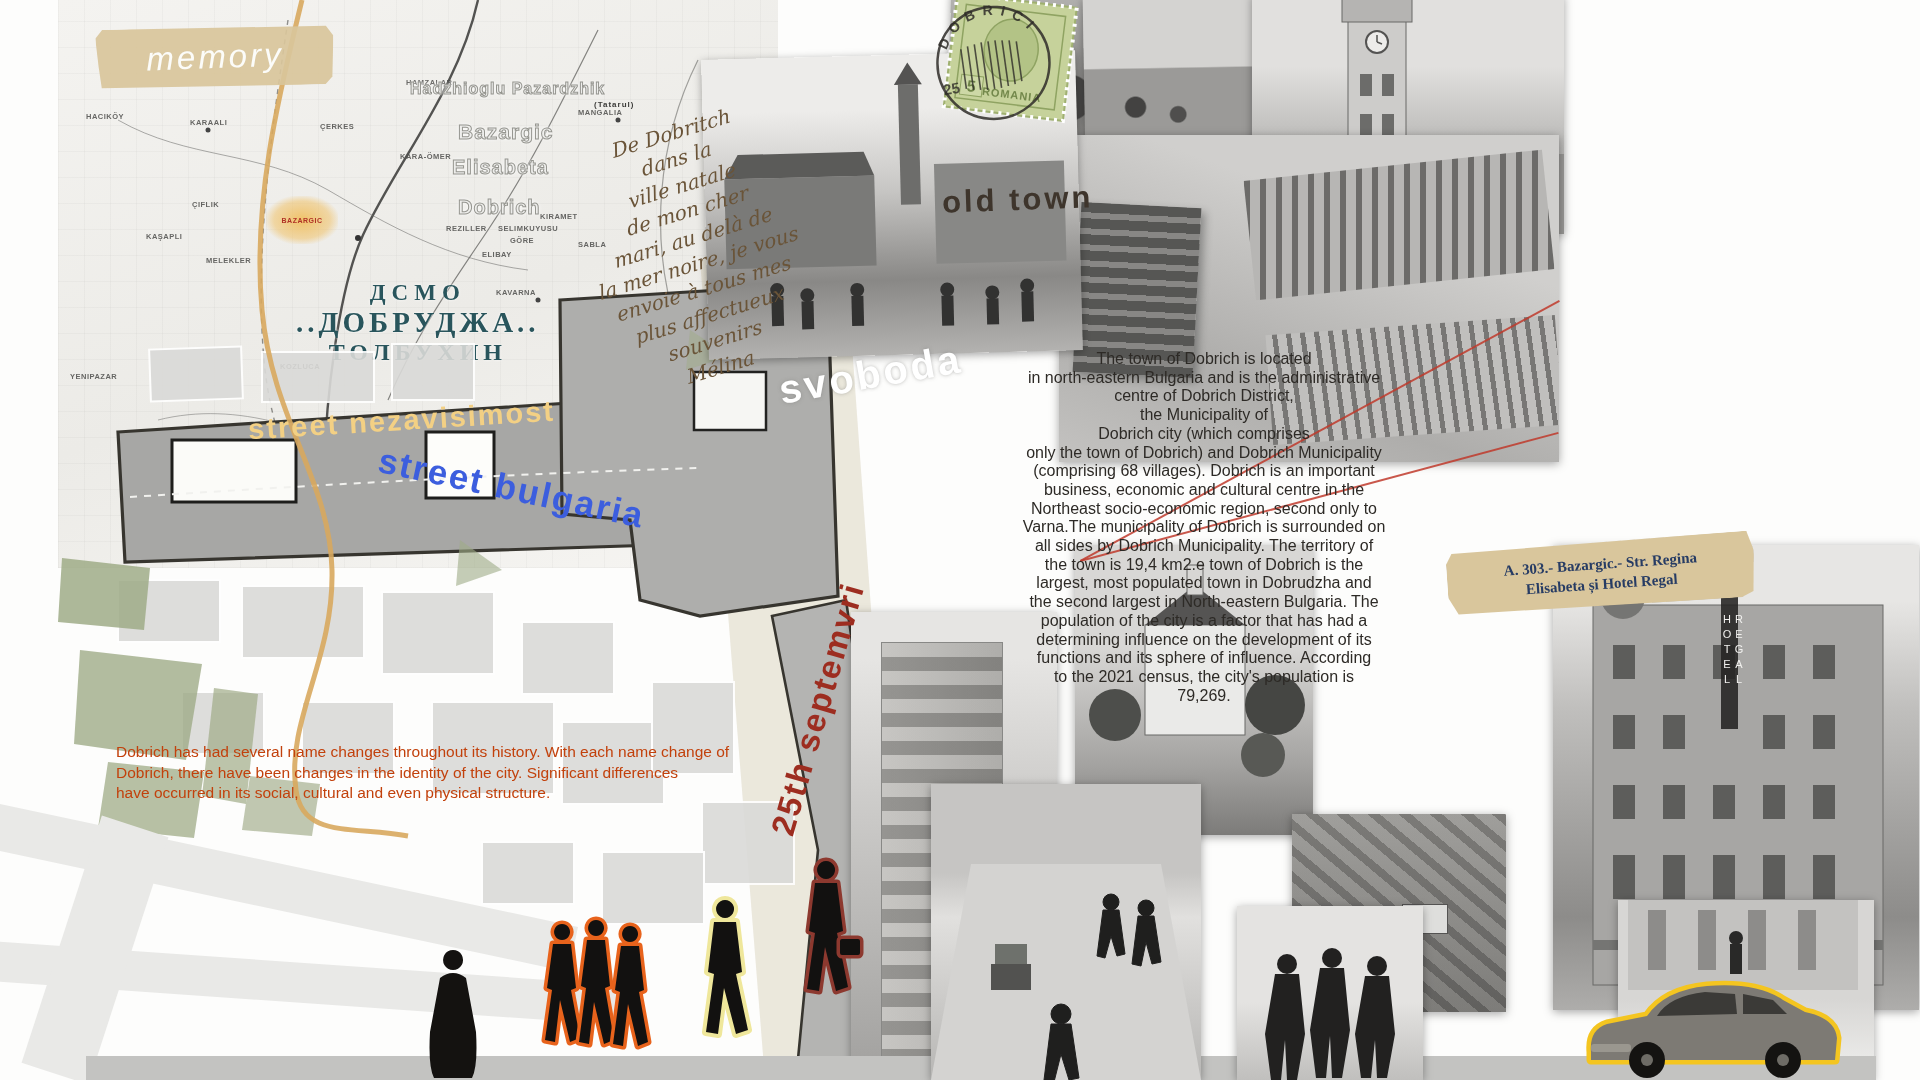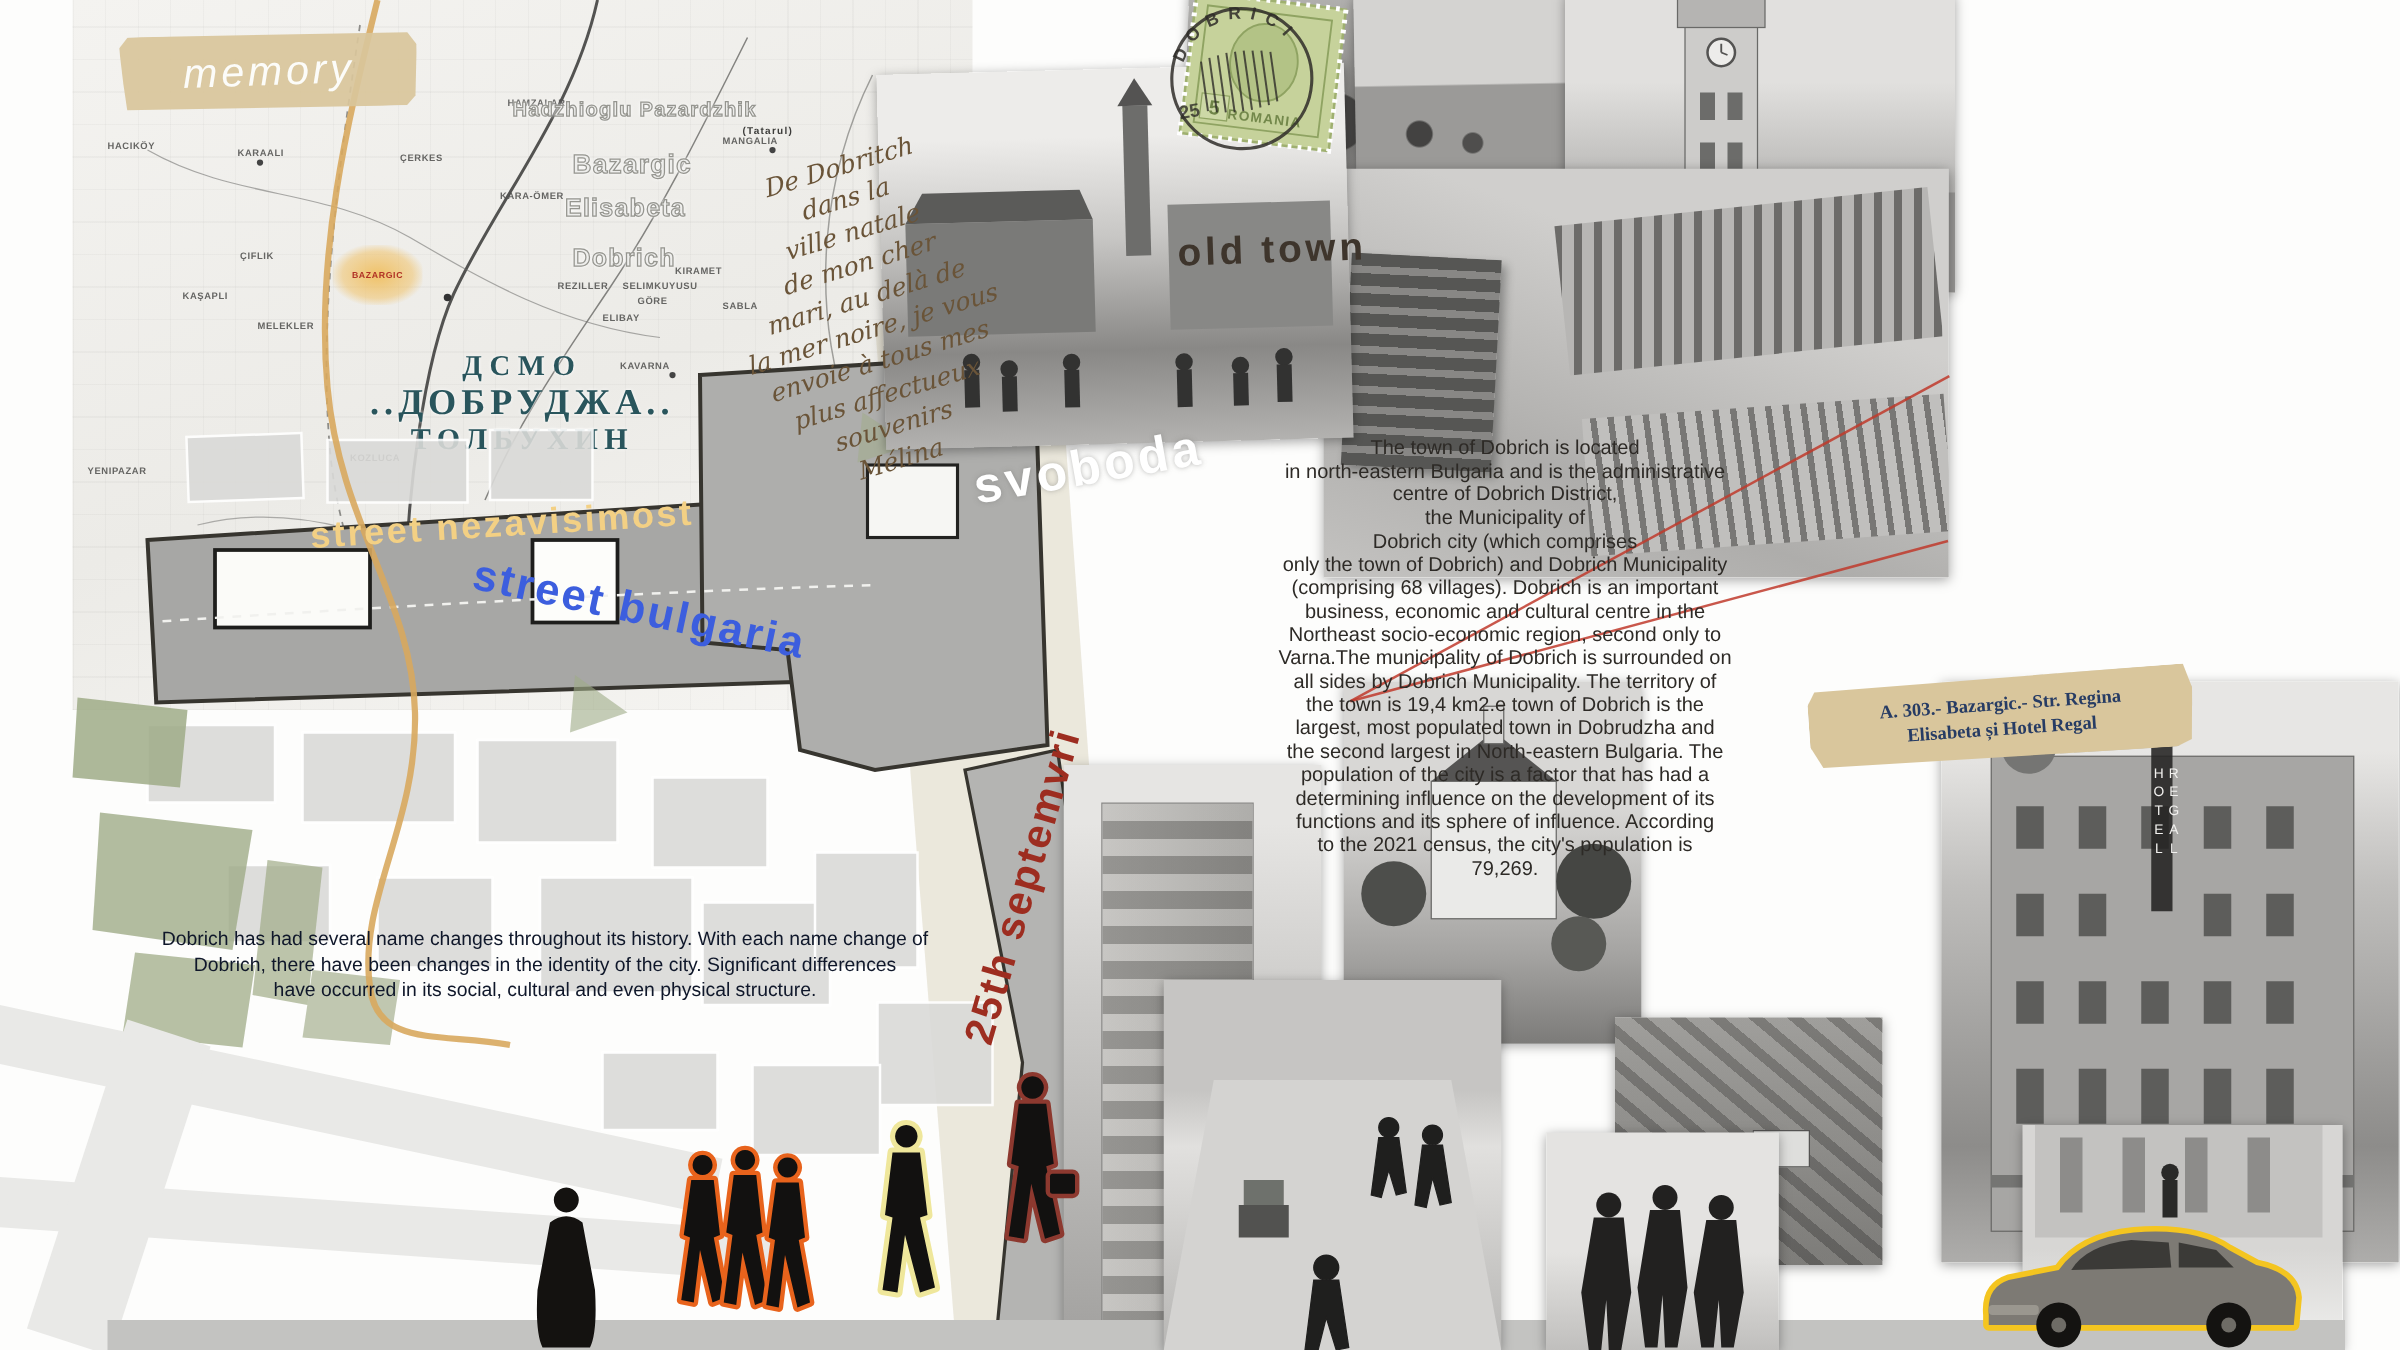--- a/index.html
+++ b/index.html
@@ -30,21 +30,21 @@
   .tape span{color:#fdfdfa;font-size:33px;letter-spacing:3px;font-style:italic;}
   .postcard{position:absolute;left:562px;top:118px;width:268px;color:#6a5438;font-size:20px;line-height:1.32;font-style:italic;text-align:center;white-space:pre-line;transform:rotate(-17deg) skewX(-5deg);z-index:3;font-family:"DejaVu Serif",serif;}
   .street-label{position:absolute;white-space:nowrap;font-weight:bold;z-index:4;}
   .lbl-nezavisimost{left:248px;top:404px;color:var(--street_yellow);font-size:29px;letter-spacing:2px;transform:rotate(-3.5deg);}
   .lbl-bulgaria{left:376px;top:468px;color:var(--street_blue);font-size:35px;letter-spacing:2px;transform:rotate(12deg);}
   .lbl-svoboda{left:778px;top:352px;color:#ffffff;font-size:40px;letter-spacing:3px;transform:rotate(-10deg);text-shadow:0 0 4px rgba(120,120,118,.5);}
   .lbl-septemvri{left:660px;top:560px;color:var(--septemvri_red);font-size:33px;letter-spacing:2px;transform:rotate(-74deg);transform-origin:center;width:300px;text-align:center;top:690px;left:668px;}
   .lbl-oldtown{position:absolute;left:942px;top:182px;color:#3e352c;font-size:31px;font-weight:bold;letter-spacing:3px;transform:rotate(-2deg);z-index:4;}
   
   .about-text{position:absolute;left:1008px;top:350px;width:392px;text-align:center;font-size:16px;line-height:18.7px;color:#2d2a26;white-space:pre-line;z-index:5;font-weight:500;}
-  .history-text{position:absolute;left:116px;top:742px;width:640px;text-align:center;font-size:15.5px;line-height:20.5px;color:#0f172a;white-space:pre-line;z-index:5;font-weight:500;}
+  .history-text{position:absolute;left:116px;top:742px;width:640px;font-size:15.5px;line-height:20.5px;color:#c2410c;white-space:pre-line;z-index:5;font-weight:500;}
   
   .photo{position:absolute;box-shadow:0 2px 9px rgba(0,0,0,.35);overflow:hidden;filter:saturate(.25);}
   .caption{position:absolute;color:#f2f2ee;font-size:11px;letter-spacing:1px;text-shadow:0 1px 2px #000;}
   .redline{position:absolute;height:2px;background:var(--annotation_red);transform-origin:0 0;z-index:4;opacity:.85;}
   .hotel-sign{position:absolute;left:168px;top:26px;width:17px;height:158px;background:rgba(38,35,31,.88);color:#f4f1e8;font-size:11px;writing-mode:vertical-lr;text-orientation:upright;letter-spacing:3px;text-align:center;z-index:2;}
   .ticket{position:absolute;left:1447px;top:541px;width:308px;height:66px;background:var(--tape_tan);transform:rotate(-4deg);clip-path:polygon(0 20%,2% 4%,98% 0,100% 30%,99% 92%,95% 100%,3% 96%,0 70%);display:flex;align-items:center;justify-content:center;z-index:5;box-shadow:0 1px 4px rgba(0,0,0,.2);}
   .ticket div{font-family:"Liberation Serif",serif;font-weight:bold;color:#273c64;font-size:15px;line-height:1.35;text-align:center;white-space:pre-line;}
   
   .bottom-bar{position:absolute;left:86px;top:1056px;width:1790px;height:24px;background:#c3c3c1;z-index:2;}
   .road{position:absolute;background:#e9e9e7;z-index:1;}

